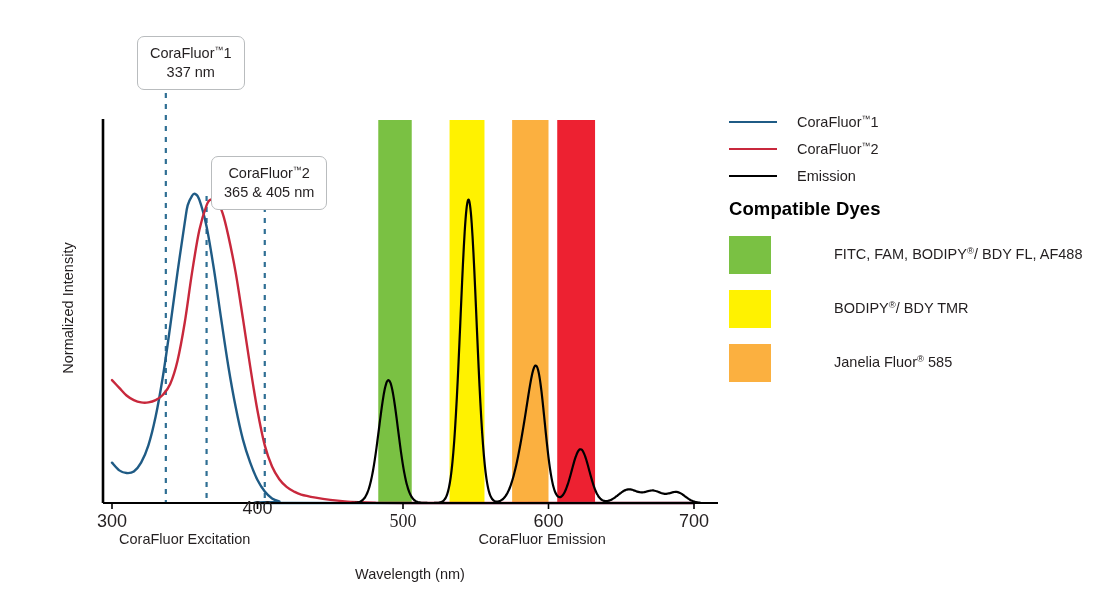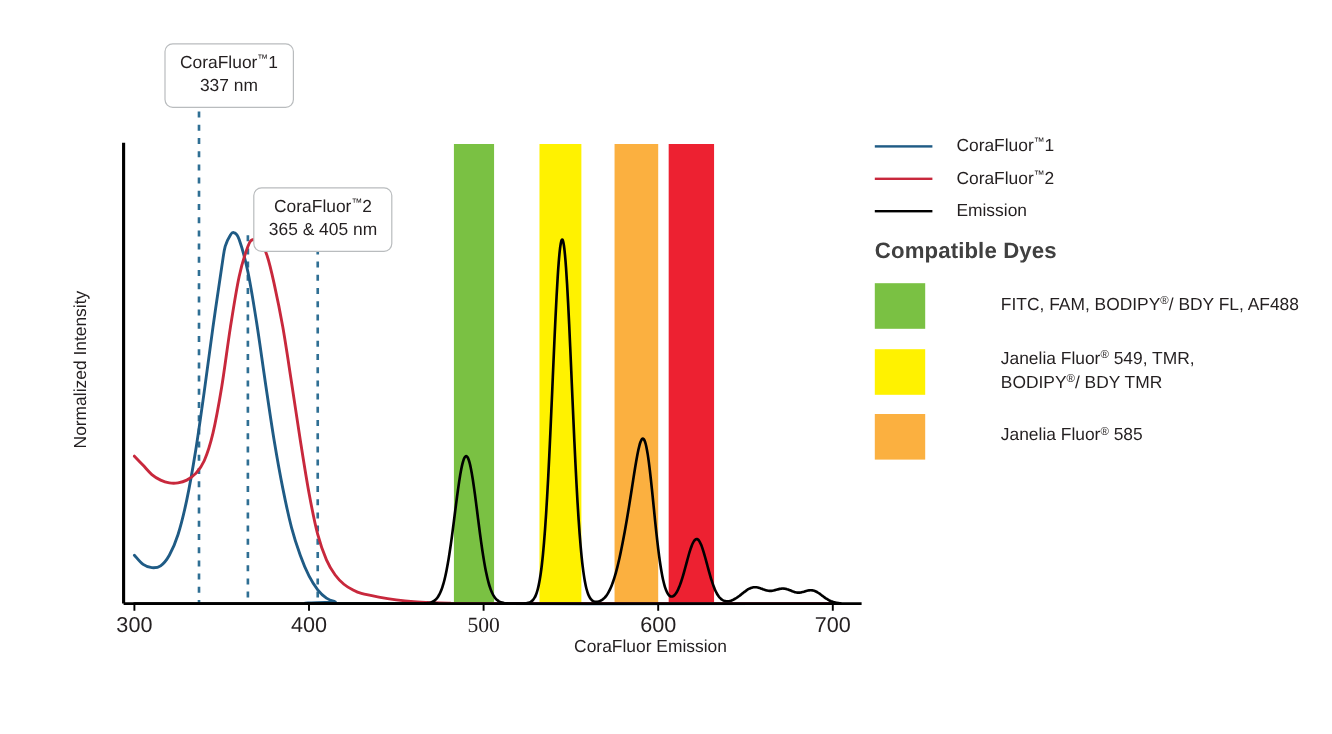--- a/index.html
+++ b/index.html
@@ -113,21 +113,21 @@
 
   
   #dyes {
     position: absolute;
     left: 729px;
     top: 198px;
     width: 370px;
   }
   #dyes-title {
     font-size: 18.5px;
-    color: #404040;
+    color: #000000;
     font-weight: bold;
     margin-bottom: 16px;
     letter-spacing: 0.1px;
   }
   .dye-row {
     display: flex;
     align-items: center;
     margin-bottom: 16px;
     gap: 31px;
   }
@@ -189,28 +189,30 @@
 
   <div class="callout" id="callout-2">
     <div>
       <span>CoraFluor</span><span class="sup">™</span><span>2</span>
     </div>
     <div>365 &amp; 405 nm</div>
   </div>
 
   <div id="tick-labels">
       <div class="axis-tick-label" style="left: 82px; top: 511px;">300</div>
-      <div class="axis-tick-label" style="left: 227.5px; top: 511px;">400</div>
+      <div class="axis-tick-label" style="left: 227.5px; top: 498px;">400</div>
       <div class="axis-tick-label" style="left: 373px; top: 511px; font-family: Liberation Serif, serif;">500</div>
       <div class="axis-tick-label" style="left: 518.5px; top: 511px;">600</div>
       <div class="axis-tick-label" style="left: 664px; top: 511px;">700</div>
     </div>
 
+  <div class="axis-sublabel" id="region-left" style="top: 531px; left: 0px; width: 369.5px; text-align: center;">CoraFluor Excitation</div>
   <div class="axis-sublabel" id="region-right" style="top: 531px; left: 345.75px; width: 260px;">CoraFluor Emission</div>
 
+  <div id="xaxis-title">Wavelength (nm)</div>
   <div id="yaxis-title">Normalized Intensity</div>
 
   <div id="legend">
       <div class="legend-row">
         <span class="legend-swatch-line" style="border-top-color: rgb(31, 91, 133); border-top-width: 2.4px;"></span>
         <span class="legend-text"><span>CoraFluor</span><span class="sup">™</span><span>1</span></span>
       </div>
       <div class="legend-row">
         <span class="legend-swatch-line" style="border-top-color: rgb(200, 40, 60); border-top-width: 2.4px;"></span>
         <span class="legend-text"><span>CoraFluor</span><span class="sup">™</span><span>2</span></span>
@@ -226,21 +228,20 @@
     <div id="dyes-list">
         <div class="dye-row">
           <span class="dye-swatch" style="background: rgb(122, 193, 67);"></span>
           <div class="dye-text">
             <div><span>FITC, FAM, BODIPY</span><span class="sup-r">®</span><span>/ BDY FL, AF488</span></div>
           </div>
         </div>
         <div class="dye-row">
           <span class="dye-swatch" style="background: rgb(255, 242, 0);"></span>
           <div class="dye-text">
-            <div><span>Janelia Fluor</span><span class="sup-r">®</span><span> 549, TMR,</span></div>
             <div><span>BODIPY</span><span class="sup-r">®</span><span>/ BDY TMR</span></div>
           </div>
         </div>
         <div class="dye-row">
           <span class="dye-swatch" style="background: rgb(251, 176, 64);"></span>
           <div class="dye-text">
             <div><span>Janelia Fluor</span><span class="sup-r">®</span><span> 585</span></div>
           </div>
         </div>
       </div>

